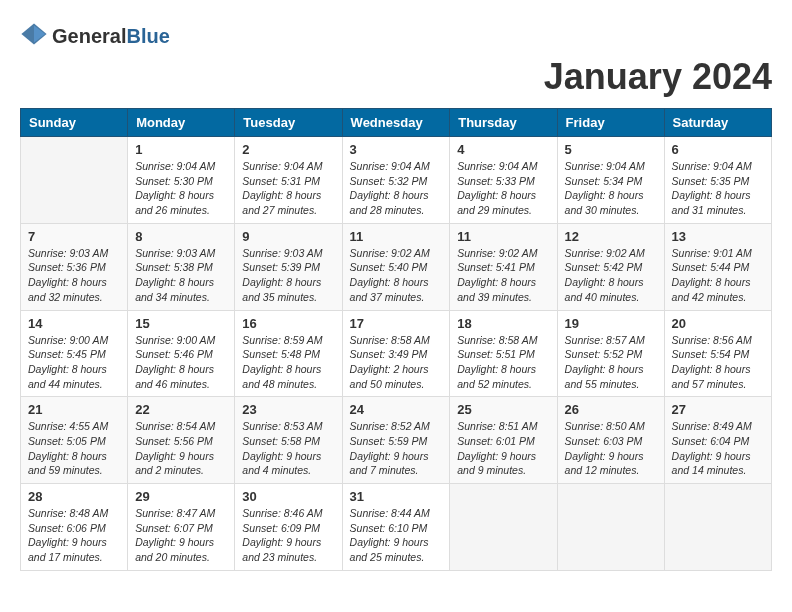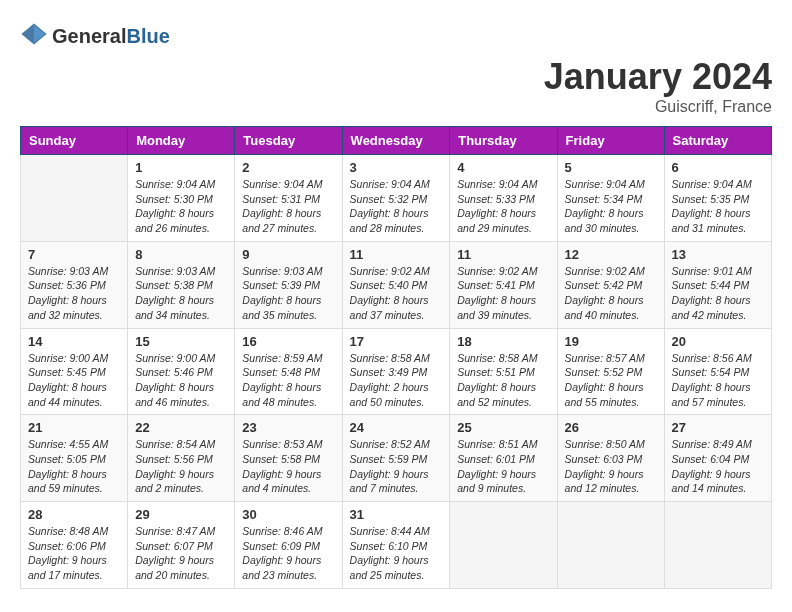--- a/index.html
+++ b/index.html
@@ -37,21 +37,21 @@
     .location {
       font-size: 16px;
       color: #555;
     }
     .calendar {
       width: 100%;
       border-collapse: collapse;
       border: 1px solid #ccc;
     }
     .calendar th {
-      background-color: #a21caf;
+      background-color: #0369a1;
       color: #fff;
       text-align: left;
       padding: 6px 8px;
       font-size: 13px;
       border: 1px solid #1e5276;
     }
     .calendar td {
       vertical-align: top;
       padding: 5px 7px;
       border: 1px solid #ddd;
@@ -88,21 +88,20 @@
     <svg class="logo-icon" viewBox="0 0 40 40" xmlns="http://www.w3.org/2000/svg">
       <polygon points="20,5 38,20 20,35 2,20" fill="#2a6496" opacity="0.85"></polygon>
       <polygon points="20,8 36,20 20,32" fill="#5b9bd5" opacity="0.7"></polygon>
     </svg>
     <div>
       <span style="font-size:20px;font-weight:bold;color:#333;">General</span><span style="font-size:20px;font-weight:bold;color:#2a6496;">Blue</span>
     </div>
   </div>
   <div class="title-area">
     <div class="month-title">January 2024</div>
-    <div class="location">Guiscriff, France</div>
   </div>
 </div>
 
 <table class="calendar">
   <thead>
     <tr>
       <th>Sunday</th>
       <th>Monday</th>
       <th>Tuesday</th>
       <th>Wednesday</th>

